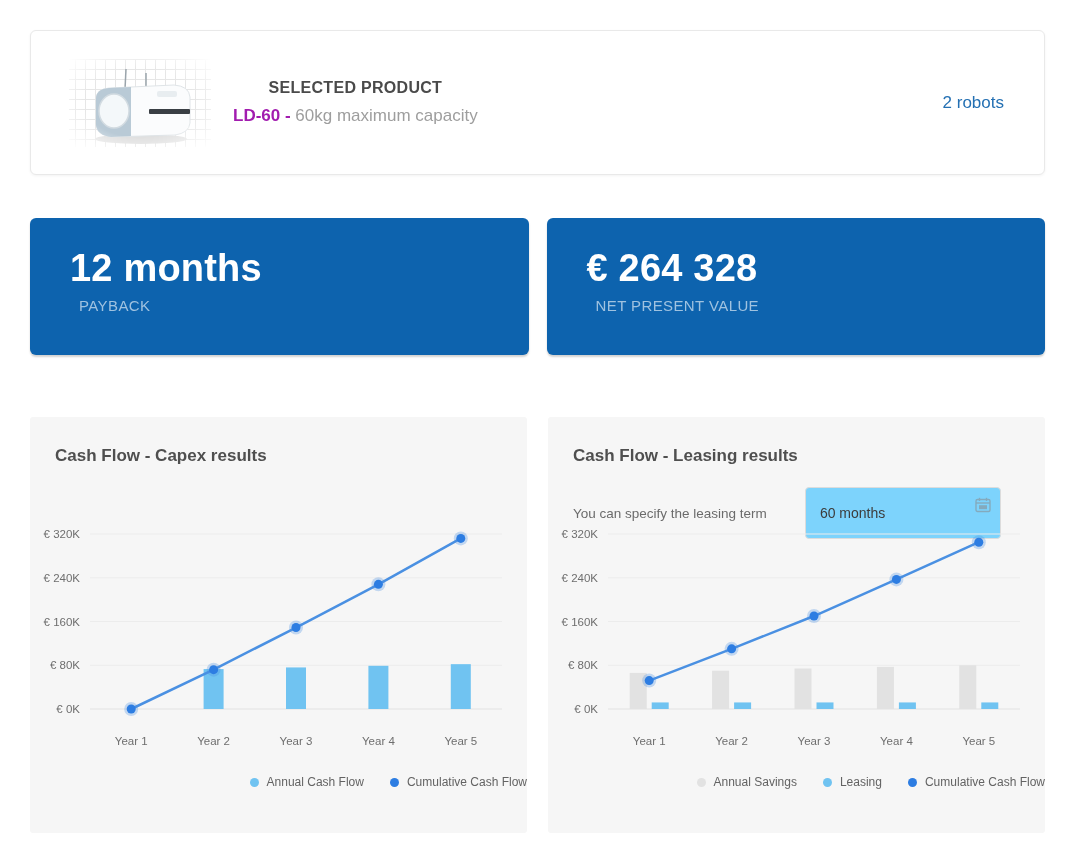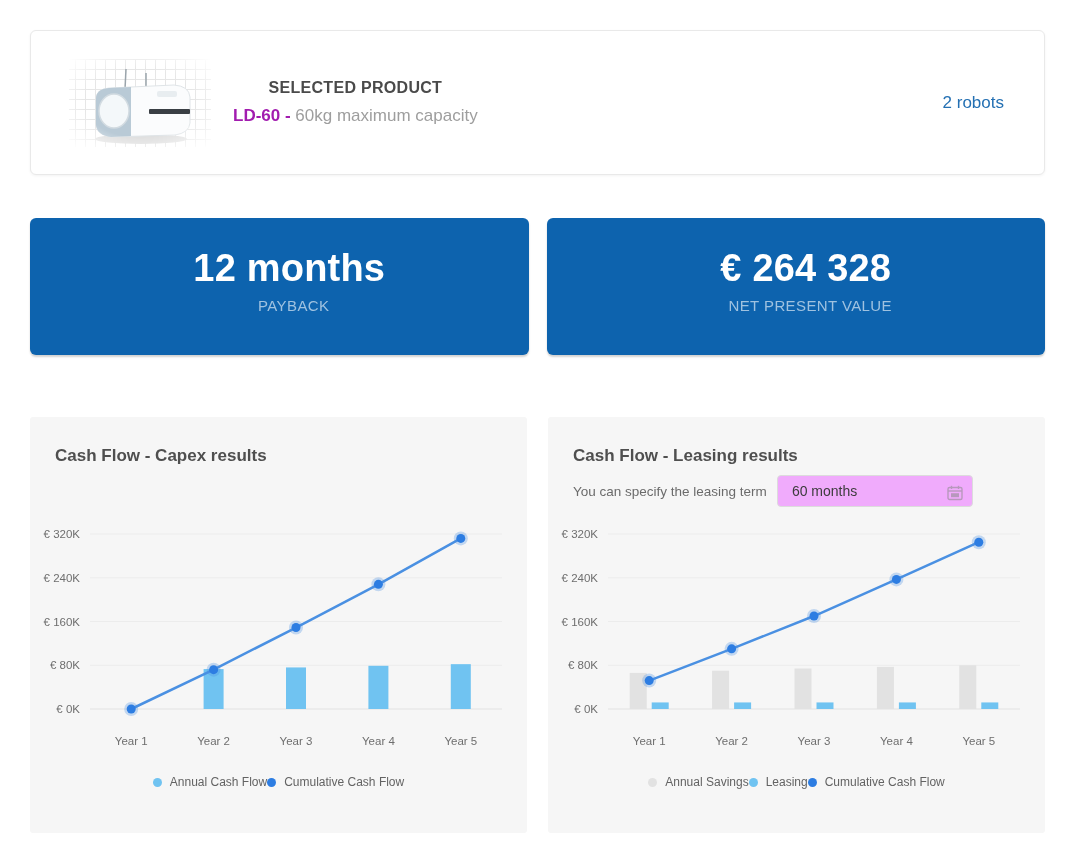--- a/index.html
+++ b/index.html
@@ -21,41 +21,41 @@
   .product-image svg { position:absolute; inset:0; }
   .product-info { margin-left:22px; }
   .product-heading { font-size:16px; font-weight:bold; color:#4a4a4a; letter-spacing:.3px;text-align:center; }
   .product-sub { margin-top:9px; font-size:17px; color:#9e9e9e; }
   .product-sub .model { font-weight:bold; color:#a21caf; }
   .robots-link { margin-left:auto; margin-right:40px; font-size:17px; color:#2470b3;
     text-decoration:none; cursor:pointer; }
 
   
   .kpi-row { position:absolute; left:30px; top:218px; width:1015px; height:137px;
-    display:flex; gap:18px;text-align:center; }
+    display:flex; gap:18px; }
   .kpi-card { flex:1 1 0; background:#0d63ae; border-radius:6px; color:#fff;
     padding:30px 20px 0 40px; box-shadow:0 2px 2px rgba(0,0,0,.18); }
   .kpi-value { font-size:38px; font-weight:bold; line-height:1.1; letter-spacing:.2px; }
   .kpi-label { margin-top:7px; font-size:15px; color:#9fc2e0; letter-spacing:.4px;margin-left:9px; }
 
   
   .charts-row { position:absolute; left:30px; top:417px; width:1015px; height:416px;
     display:flex; gap:21px; }
   .chart-card { position:relative; flex:1 1 0; background:#f6f6f6; border-radius:3px; }
   .chart-title { margin:29px 0 0 25px; font-size:17px; font-weight:bold; color:#4f4f4f; }
-  .leasing-control { position:absolute; left:25px; top:58px; display:flex; align-items:center; }
+  .leasing-control { position:absolute; left:25px; top:70px; display:flex; align-items:center;gap:28px; }
   .leasing-label { font-size:13.5px; color:#6b6b6b; }
   .leasing-input-wrap { position:relative; margin-left:10px; }
-  .leasing-input { width:196px; height:32px; border:1px solid #dcdcdc; border-radius:4px;
-    background:#f0abfc; font-family:inherit; font-size:14px; color:#3c3c3c; padding:0 34px 0 14px; }
+  .leasing-input { width:196px; height:52px; border:1px solid #dcdcdc; border-radius:4px;
+    background:#7dd3fc; font-family:inherit; font-size:14px; color:#3c3c3c; padding:0 34px 0 14px; }
   .calendar-icon { position:absolute; right:10px; top:10px; width:16px; height:16px;
     cursor:pointer; opacity:.55; }
   .chart-svg { position:absolute; left:0; top:100px; width:100%; height:290px; }
   .legend { position:absolute; left:0; bottom:44px; width:100%; display:flex;
-    justify-content:center; }
+    justify-content:flex-end; gap:26px; }
   .legend-item { display:flex; align-items:center; gap:8px; font-size:12px; color:#636363;
     cursor:pointer; }
   .legend-dot { width:9px; height:9px; border-radius:50%; display:inline-block; }
 
   
   text.tick { font-family:"Liberation Sans","DejaVu Sans",sans-serif; font-size:11.5px; fill:#6e6e6e; }
 </style>
 </head>
 <body>
 

